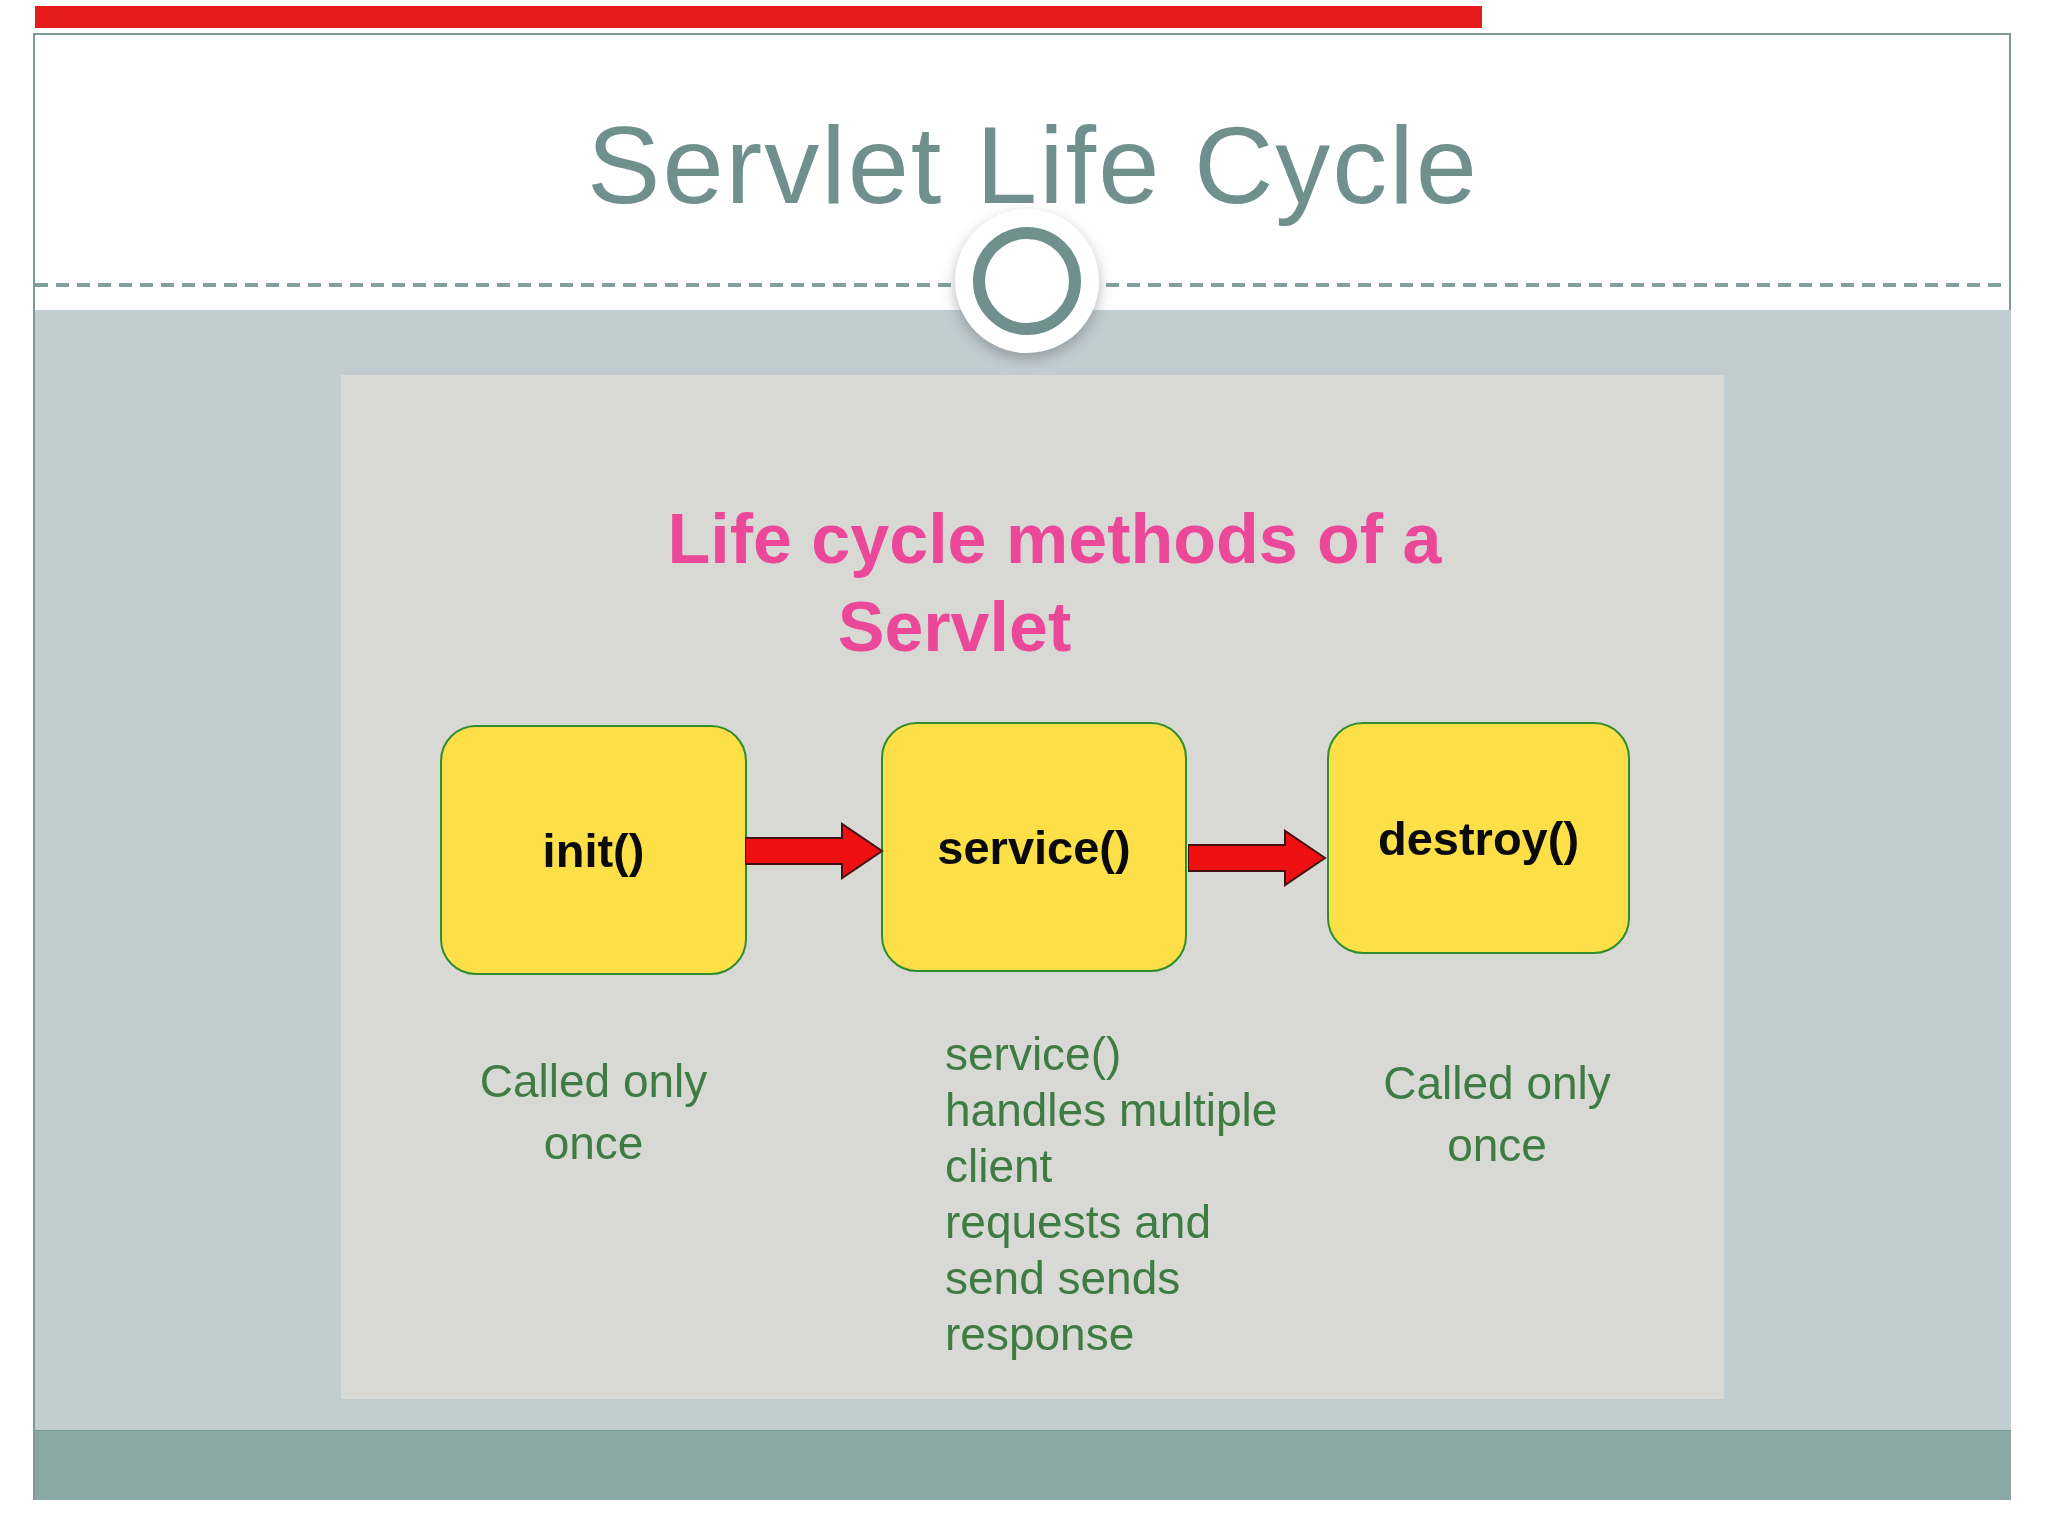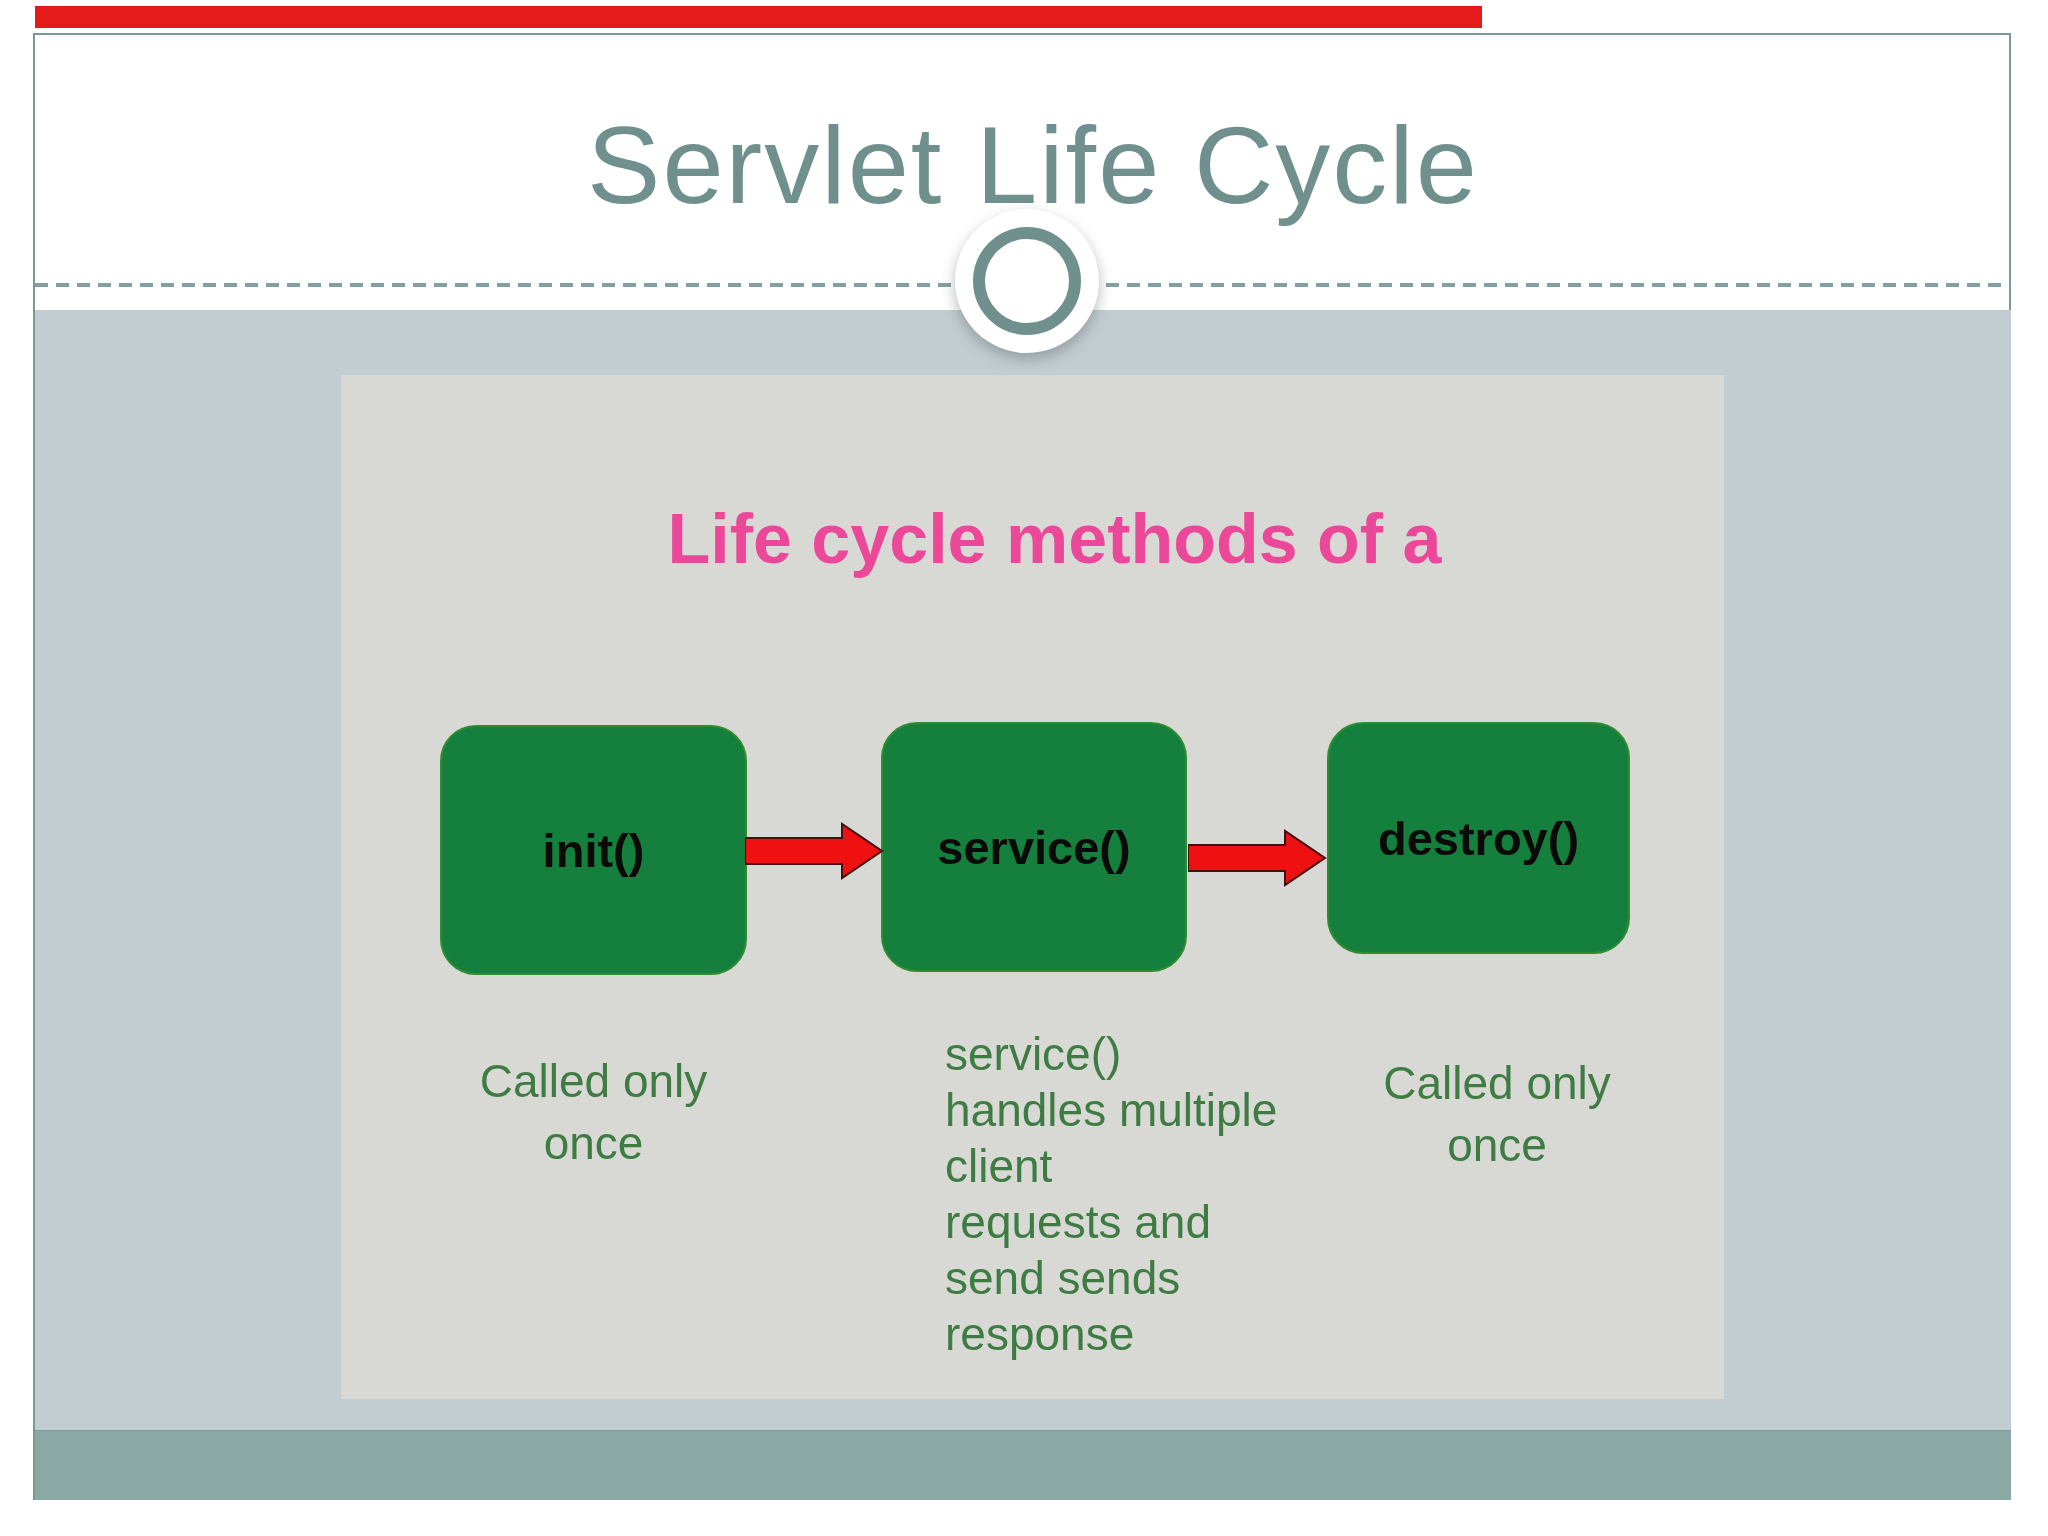--- a/index.html
+++ b/index.html
@@ -72,21 +72,21 @@
   #diagram-heading{
     left:341px;top:495px;width:1383px;
     font-weight:bold;font-size:70px;line-height:88px;
     color:#ec4899;text-align:center;
   }
   #diagram-heading .h-line1{display:block;position:relative;left:22px;}
   #diagram-heading .h-line2{display:block;position:relative;left:-78px;}
 
   
   .stage-box{
-    background:#15803d;
+    background:#fde047;
     border:2px solid #2f8d2f;
     border-radius:36px;
     box-sizing:border-box;
     display:flex;align-items:center;justify-content:center;
     font-weight:bold;font-size:47px;color:#0a0a0a;
   }
   #stage-init   {left:440px; top:725px;width:307px;height:250px;}
   #stage-service{left:881px; top:722px;width:306px;height:250px;}
   #stage-destroy{left:1327px;top:722px;width:303px;height:232px;}
 
@@ -127,20 +127,21 @@
 
 <div class="abs" id="divider-line"></div>
 <div class="abs" id="divider-circle">
   <div id="divider-ring"></div>
 </div>
 
 <div class="abs" id="diagram-panel"></div>
 
 <div class="abs" id="diagram-heading">
   <span class="h-line1">Life cycle methods of a</span>
+  <span class="h-line2">Servlet</span>
 </div>
 
 <div class="abs stage-box" id="stage-init">
   <span>init()</span>
 </div>
 <div class="abs stage-box" id="stage-service">
   <span>service()</span>
 </div>
 <div class="abs stage-box" id="stage-destroy">
   <span>destroy()</span>

